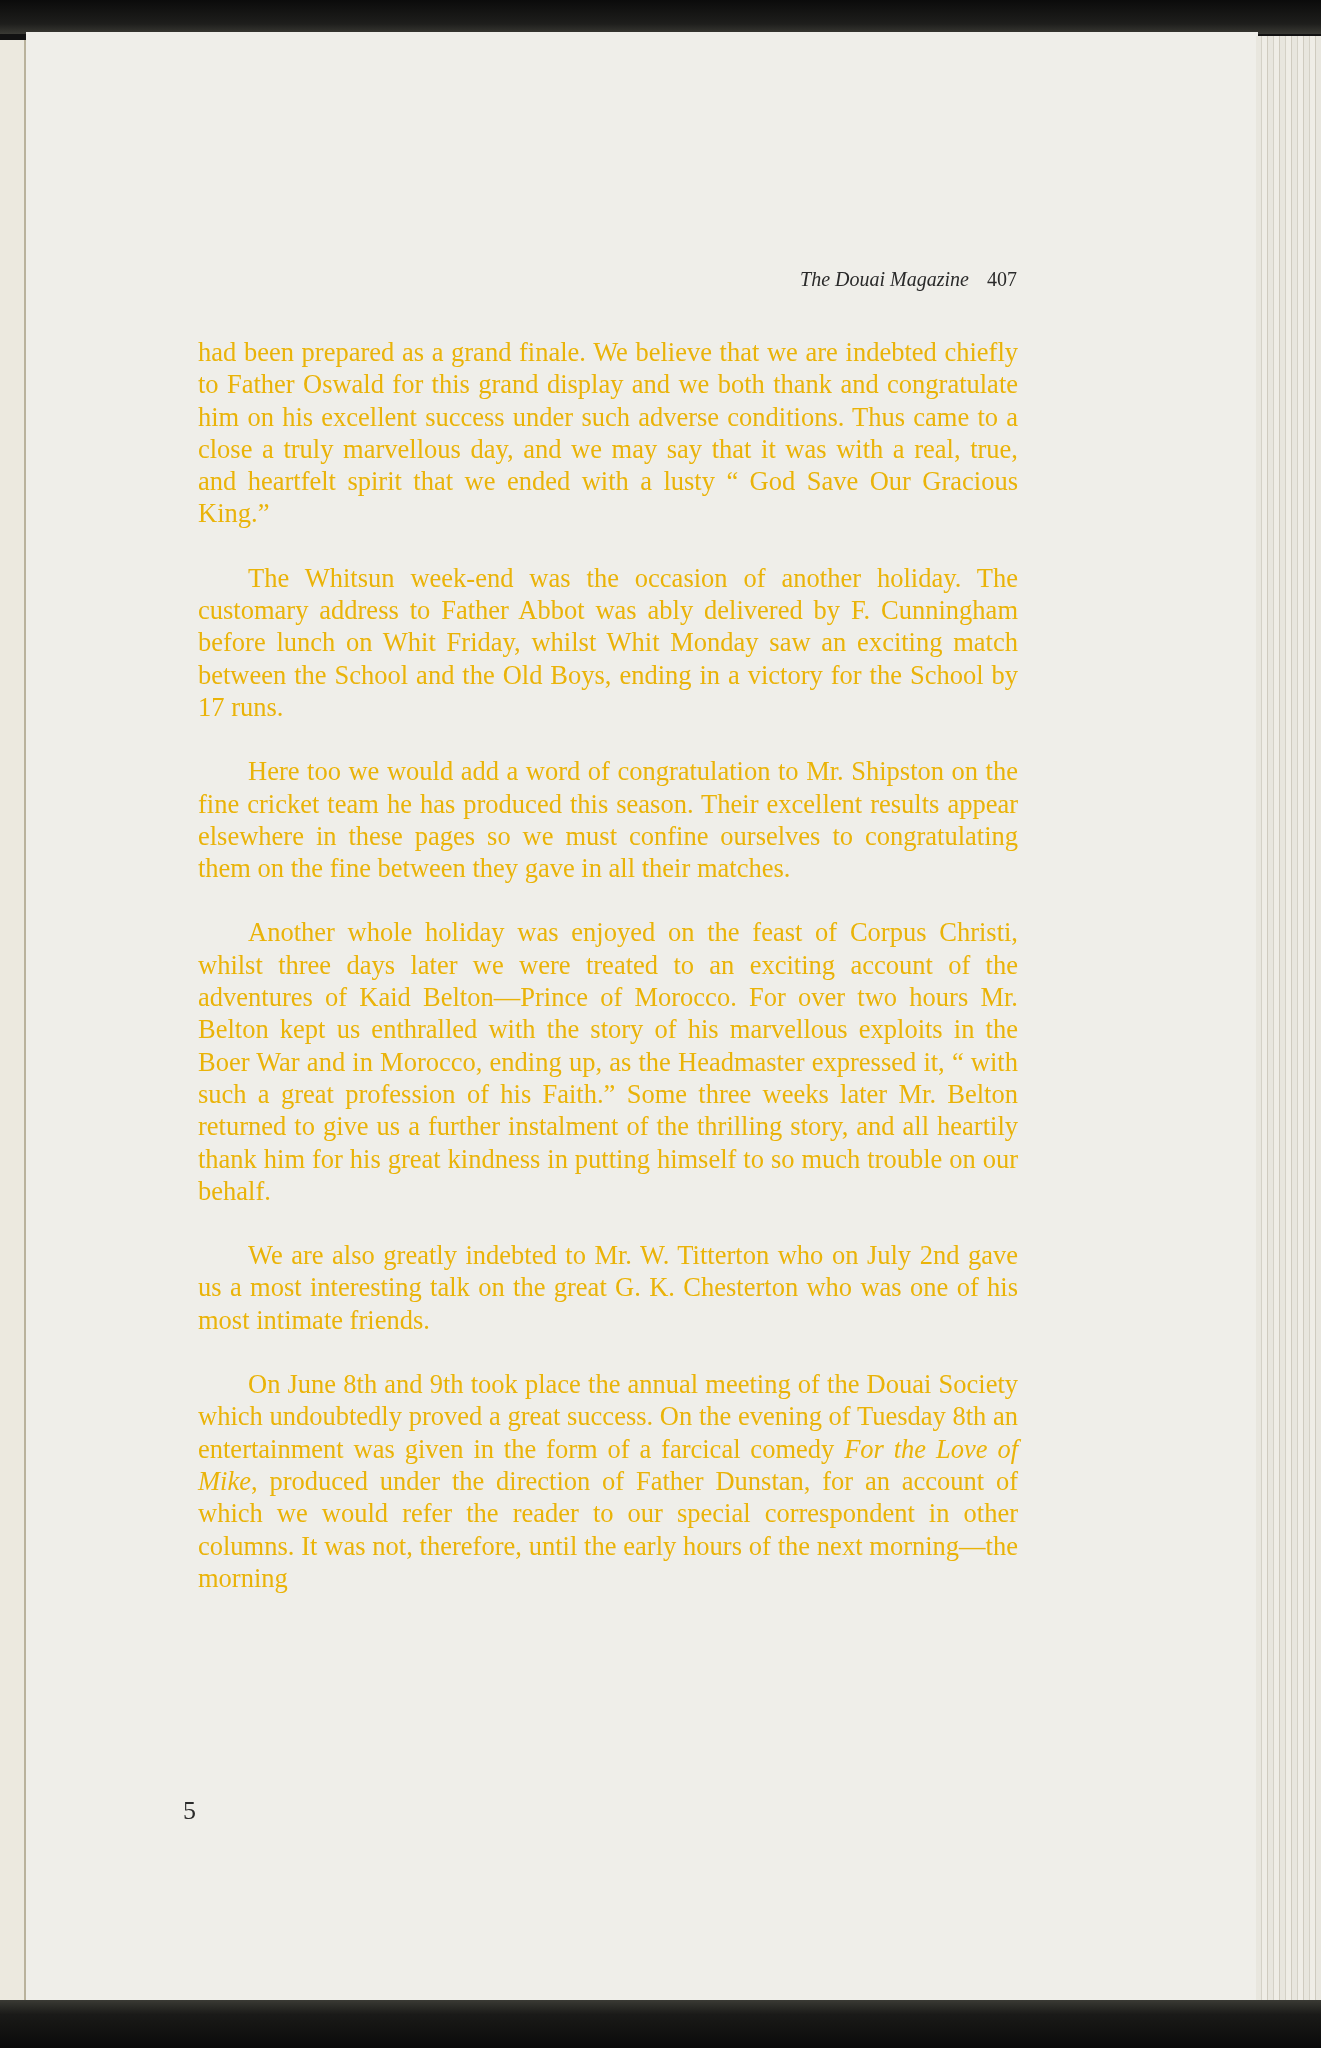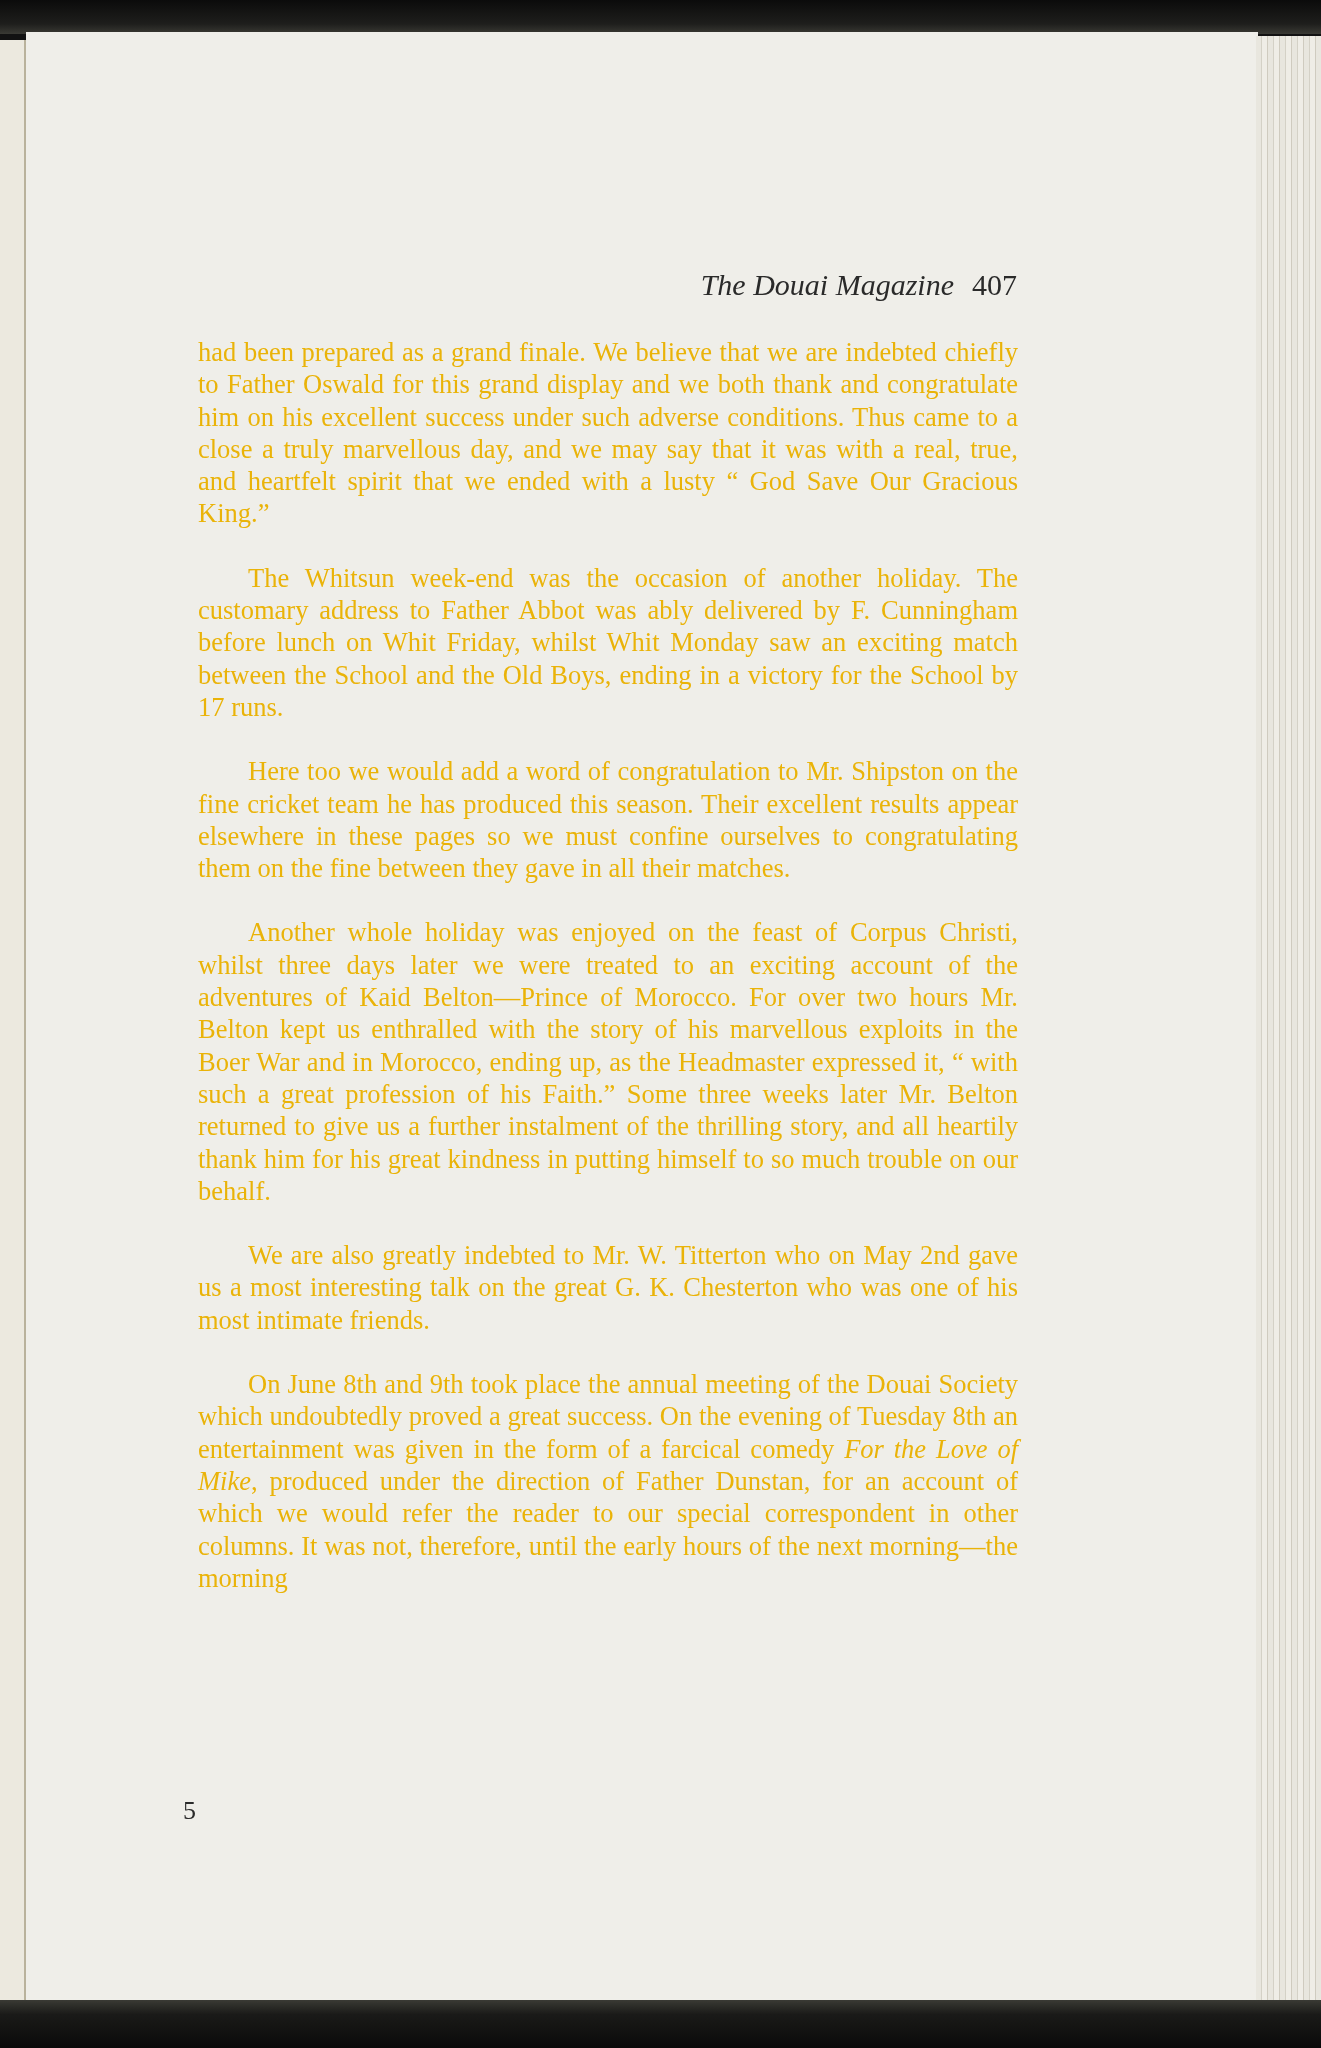--- a/index.html
+++ b/index.html
@@ -3,21 +3,21 @@
 <meta charset="utf-8">
 <style>
   html, body { margin:0; padding:0; }
   body { width:1321px; height:2048px; background:#121212; position:relative; overflow:hidden; font-family:"Liberation Serif","DejaVu Serif",serif; }
   .band-top { position:absolute; left:0; top:0; width:1321px; height:34px; background:linear-gradient(#0b0b0b,#1e1e1c 70%,#3a3a34); }
   .band-bottom { position:absolute; left:0; top:2000px; width:1321px; height:48px; background:linear-gradient(#3a3a34,#1a1a18 30%,#0a0a0a); }
   .left-page { position:absolute; left:0; top:40px; width:24px; height:1962px; background:#ece9df; border-right:2px solid #b9b29c; }
   .page { position:absolute; left:26px; top:32px; width:1232px; height:1972px; background:#efeee9; border-radius:0 0 0 0; }
   .edges { position:absolute; left:1256px; top:36px; width:65px; height:1964px;
     background:repeating-linear-gradient(90deg,#e8e6de 0 5px,#d4d1c6 5px 6px,#efede6 6px 11px,#cfcbbf 11px 12px); }
-  .running-head { position:absolute; left:620px; top:268px; width:397px; text-align:right; font-size:30px; color:#2a2a2a; white-space:nowrap; }
+  .running-head { position:absolute; left:620px; top:268px; width:397px; text-align:right; font-size:20px; color:#2a2a2a; white-space:nowrap; }
   .running-head .title { font-style:italic; }
   .running-head .num { margin-left:18px; }
   .body { position:absolute; left:198px; top:336px; width:820px; font-size:26.5px; line-height:32.3px; color:#eab308; text-align:justify; }
   .body p { margin:0 0 32px 0; text-indent:50px; }
   .body p.cont { text-indent:0; }
   .body em { font-style:italic; }
   .sig { position:absolute; left:183px; top:1796px; font-size:26px; color:#2b2b2b; }
 </style>
 </head>
 <body>
@@ -30,17 +30,17 @@
 
 <div class="running-head">
   <span class="title">The Douai Magazine</span><span class="num">407</span>
 </div>
 
 <div class="body">
   <p class="cont">had been prepared as a grand finale. We believe that we are indebted chiefly to Father Oswald for this grand display and we both thank and congratulate him on his excellent success under such adverse conditions. Thus came to a close a truly marvellous day, and we may say that it was with a real, true, and heartfelt spirit that we ended with a lusty “ God Save Our Gracious King.”</p>
   <p>The Whitsun week-end was the occasion of another holiday. The customary address to Father Abbot was ably delivered by F. Cunningham before lunch on Whit Friday, whilst Whit Monday saw an exciting match between the School and the Old Boys, ending in a victory for the School by 17 runs.</p>
   <p>Here too we would add a word of congratulation to Mr. Shipston on the fine cricket team he has produced this season. Their excellent results appear elsewhere in these pages so we must confine ourselves to congratulating them on the fine between they gave in all their matches.</p>
   <p>Another whole holiday was enjoyed on the feast of Corpus Christi, whilst three days later we were treated to an exciting account of the adventures of Kaid Belton—Prince of Morocco. For over two hours Mr. Belton kept us enthralled with the story of his marvellous exploits in the Boer War and in Morocco, ending up, as the Headmaster expressed it, “ with such a great profession of his Faith.” Some three weeks later Mr. Belton returned to give us a further instalment of the thrilling story, and all heartily thank him for his great kindness in putting himself to so much trouble on our behalf.</p>
-  <p>We are also greatly indebted to Mr. W. Titterton who on May 2nd gave us a most interesting talk on the great G. K. Chesterton who was one of his most intimate friends.</p>
+  <p>We are also greatly indebted to Mr. W. Titterton who on July 2nd gave us a most interesting talk on the great G. K. Chesterton who was one of his most intimate friends.</p>
   <p><span>On June 8th and 9th took place the annual meeting of the Douai Society which undoubtedly proved a great success. On the evening of Tuesday 8th an entertainment was given in the form of a farcical comedy </span><em>For the Love of Mike</em><span>, produced under the direction of Father Dunstan, for an account of which we would refer the reader to our special correspondent in other columns. It was not, therefore, until the early hours of the next morning—the morning</span></p>
 </div>
 
 <div class="sig">5</div>
 
 </body></html>

